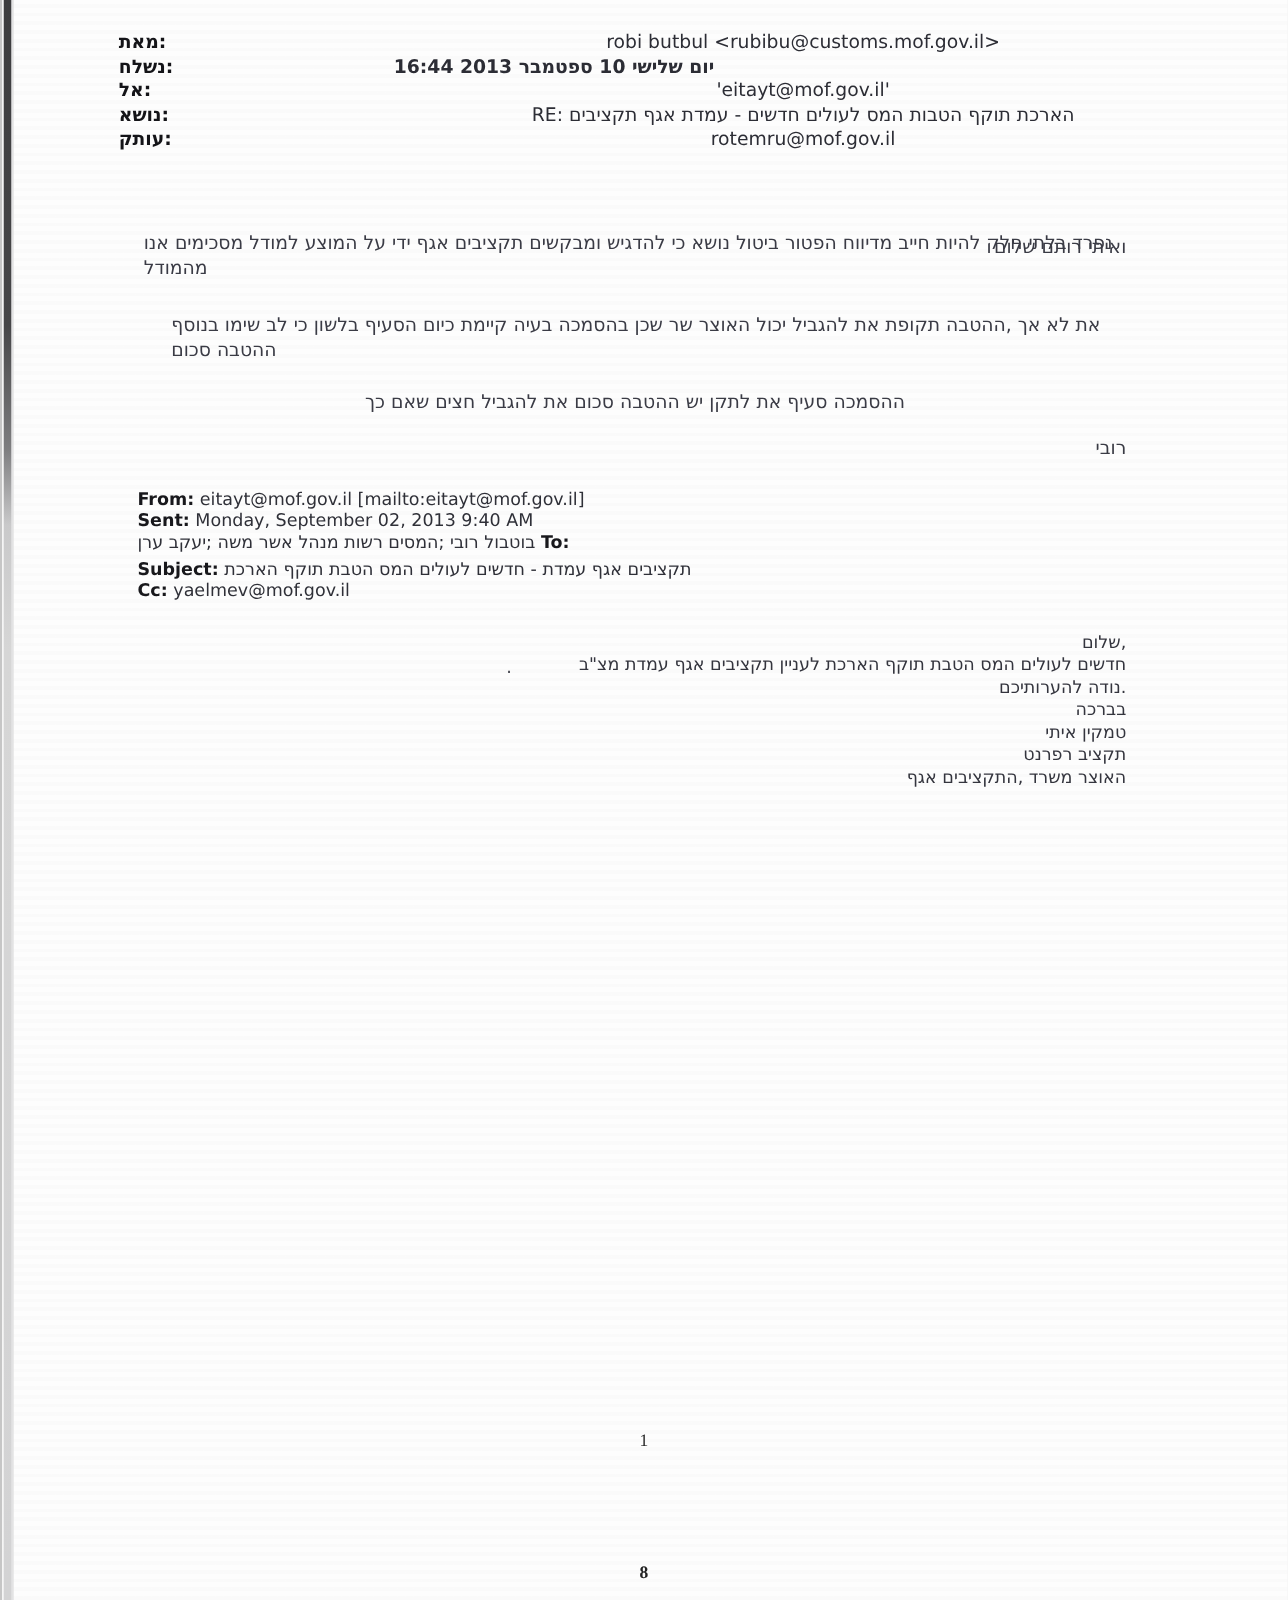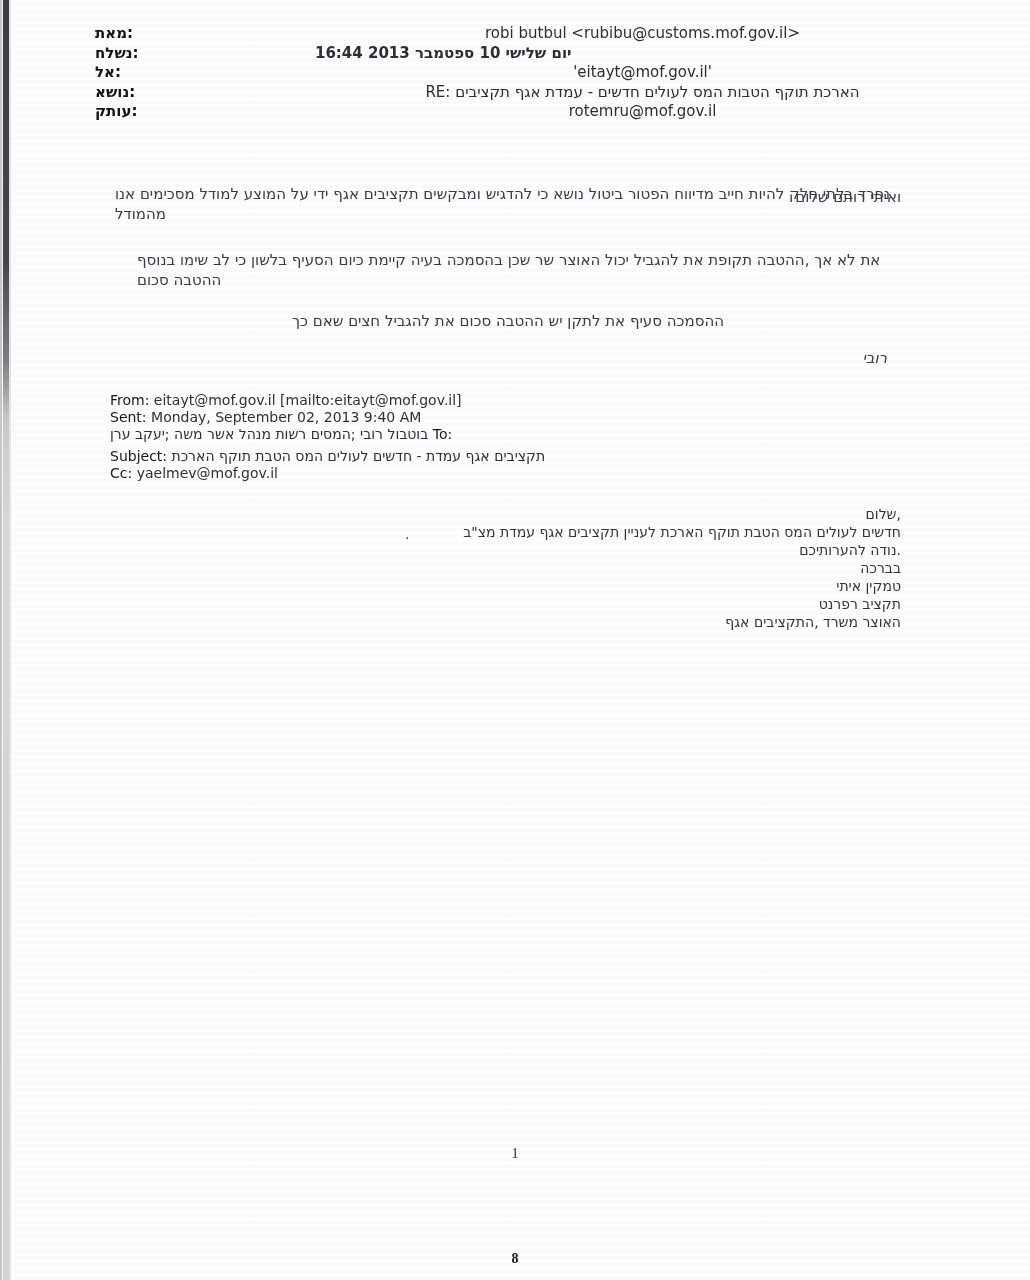--- a/index.html
+++ b/index.html
@@ -21,24 +21,24 @@
   
   .hdr{position:absolute;top:24px;left:95px;right:60px;font-size:15px;line-height:19.5px;color:#2c2d35;}
   .hdr-row{display:flex;}
   .hdr-label{width:220px;font-weight:bold;color:#141418;flex:0 0 220px;text-align:left;}
   .hdr-value{flex:1;text-align:center;}
   
   .greeting{position:absolute;top:153px;right:129px;font-size:15px;margin-top:35px;}
   .para1{position:absolute;top:184px;left:115px;right:129px;font-size:15px;line-height:20px;text-align:left;}
   .para2{position:absolute;top:250px;left:115px;right:129px;font-size:15px;line-height:20px;text-align:left;margin-left:22px;}
   .line3{position:absolute;top:312px;left:115px;right:129px;font-size:15px;text-align:center;}
-  .signoff{position:absolute;top:349px;right:143px;font-size:15px;font-style:italic;}
+  .signoff{position:absolute;top:349px;right:129px;font-size:15px;}
   
   .quoted{position:absolute;top:392px;left:110px;right:129px;font-size:14px;line-height:17.2px;color:#2f3038;}
-  .qrow b{font-weight:normal;color:#18181c;margin-top:38px;}
+  .qrow b{font-weight:bold;color:#18181c;margin-top:38px;}
   .qrow.subject{margin-top:4px;}
   
   .sig{position:absolute;top:505px;right:129px;left:129px;text-align:right;font-size:14px;line-height:18px;color:#34353e;}
   .stray-period{position:absolute;top:526px;left:405px;font-size:14px;color:#44454e;}
   
   .pgnum-doc{position:absolute;top:1146px;left:0;right:0;text-align:center;
     font-family:"Liberation Serif","DejaVu Serif",serif;font-size:14px;color:#2b2b2b;}
   .pgnum-scan{position:absolute;top:1251px;left:0;right:0;text-align:center;
     font-family:"Liberation Serif","DejaVu Serif",serif;font-size:14px;font-weight:bold;color:#222;}
 </style>

